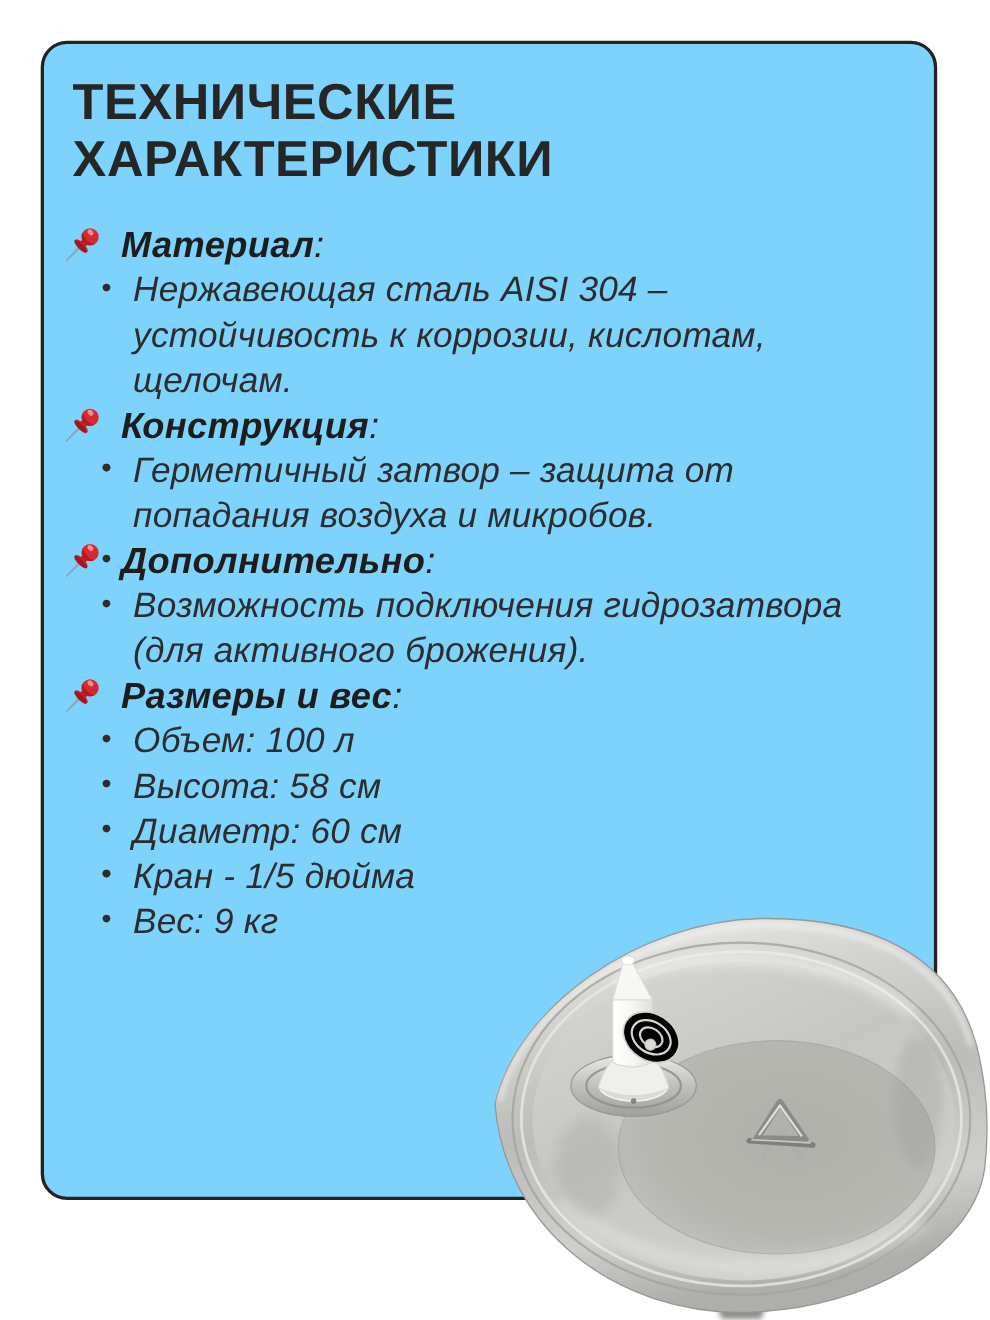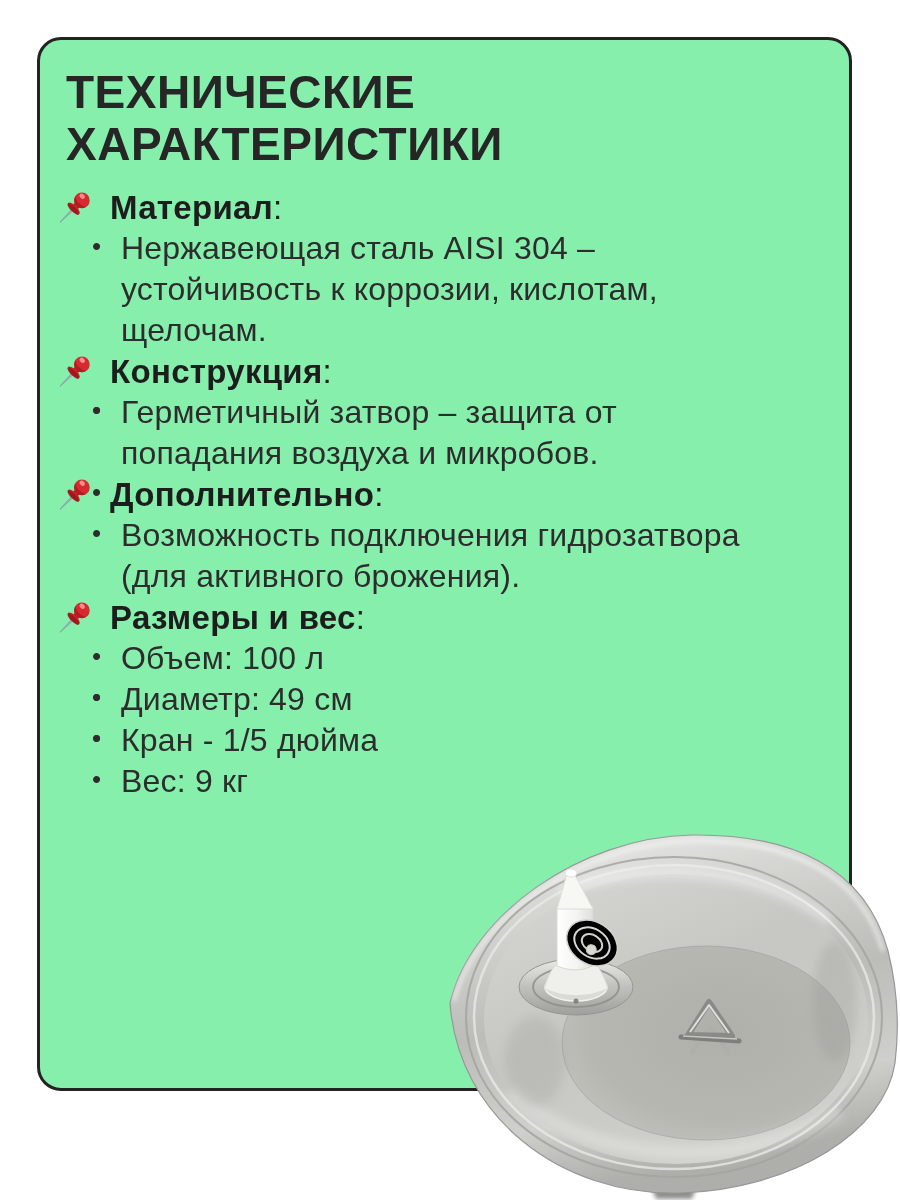--- a/index.html
+++ b/index.html
@@ -4,29 +4,29 @@
 <style>
   html,body{margin:0;padding:0;}
   body{
     width:900px;height:1200px;position:relative;overflow:hidden;
     background:#ffffff;
     font-family:"Liberation Sans","DejaVu Sans",sans-serif;
     -webkit-font-smoothing:antialiased;
   }
   .card{
     position:absolute;left:37px;top:37px;width:815px;height:1054px;
-    border:3px solid #232323;border-radius:24px;background:#86efac;
+    border:3px solid #232323;border-radius:24px;background:#7dd3fc;
     box-sizing:border-box;
     padding:26px 26px 0 26px;
   }
   .title{
     color:#262626;font-weight:700;font-size:46px;line-height:52px;
     letter-spacing:0.5px;margin:0;
   }
-  .sections{margin-top:17px;}
+  .sections{margin-top:32px;font-style:italic;}
   .sec-header{
     display:flex;align-items:flex-start;min-height:41px;line-height:41px;
   }
   .pin{width:42px;height:42px;flex:0 0 42px;margin-left:-6px;margin-right:8px;margin-top:-1px;}
   .sec-label{font-size:33px;font-weight:700;color:#1d1d1d;letter-spacing:0.3px;}
   .sec-suffix{font-size:33px;font-weight:400;color:#1d1d1d;}
   ul.bullets{list-style:none;margin:0;padding:0;}
   li.bullet{
     position:relative;padding-left:55px;font-size:32px;line-height:41px;
     color:#2d2d2d;letter-spacing:0.2px;
@@ -126,22 +126,22 @@
           <circle cx="0" cy="1.5" r="8.2" fill="#d62a30"></circle>
           <path d="M-8,3 A8.2 8.2 0 0 0 8,3 A9 5 0 0 1 -8,3 Z" fill="#a3161c" opacity="0.7"></path>
           <ellipse cx="-2.8" cy="-1.8" rx="3.1" ry="2.3" fill="#ff9a96" opacity="0.9"></ellipse>
         </g>
       </svg>
       <span class="sec-label">Размеры и вес</span>
           <span class="sec-suffix">:</span>
     </div>
     <ul class="bullets">
           <li class="bullet"><span class="dot">•</span><span class="btext">Объем: 100 л</span></li>
-          <li class="bullet"><span class="dot">•</span></li>
-          <li class="bullet"><span class="dot">•</span><span class="btext">Диаметр: 49 см</span></li>
+          <li class="bullet"><span class="dot">•</span><span class="btext">Высота: 58 см</span></li>
+          <li class="bullet"><span class="dot">•</span><span class="btext">Диаметр: 60 см</span></li>
           <li class="bullet"><span class="dot">•</span></li>
           <li class="bullet"><span class="dot">•</span><span class="btext">Кран - 1/5 дюйма</span></li>
           <li class="bullet"><span class="dot">•</span><span class="btext">Вес: 9 кг</span></li>
         </ul>
   </div>
 </div>
 </div>
 
 <svg class="lid-photo" viewBox="0 0 460 369" aria-hidden="true">
   <defs>

